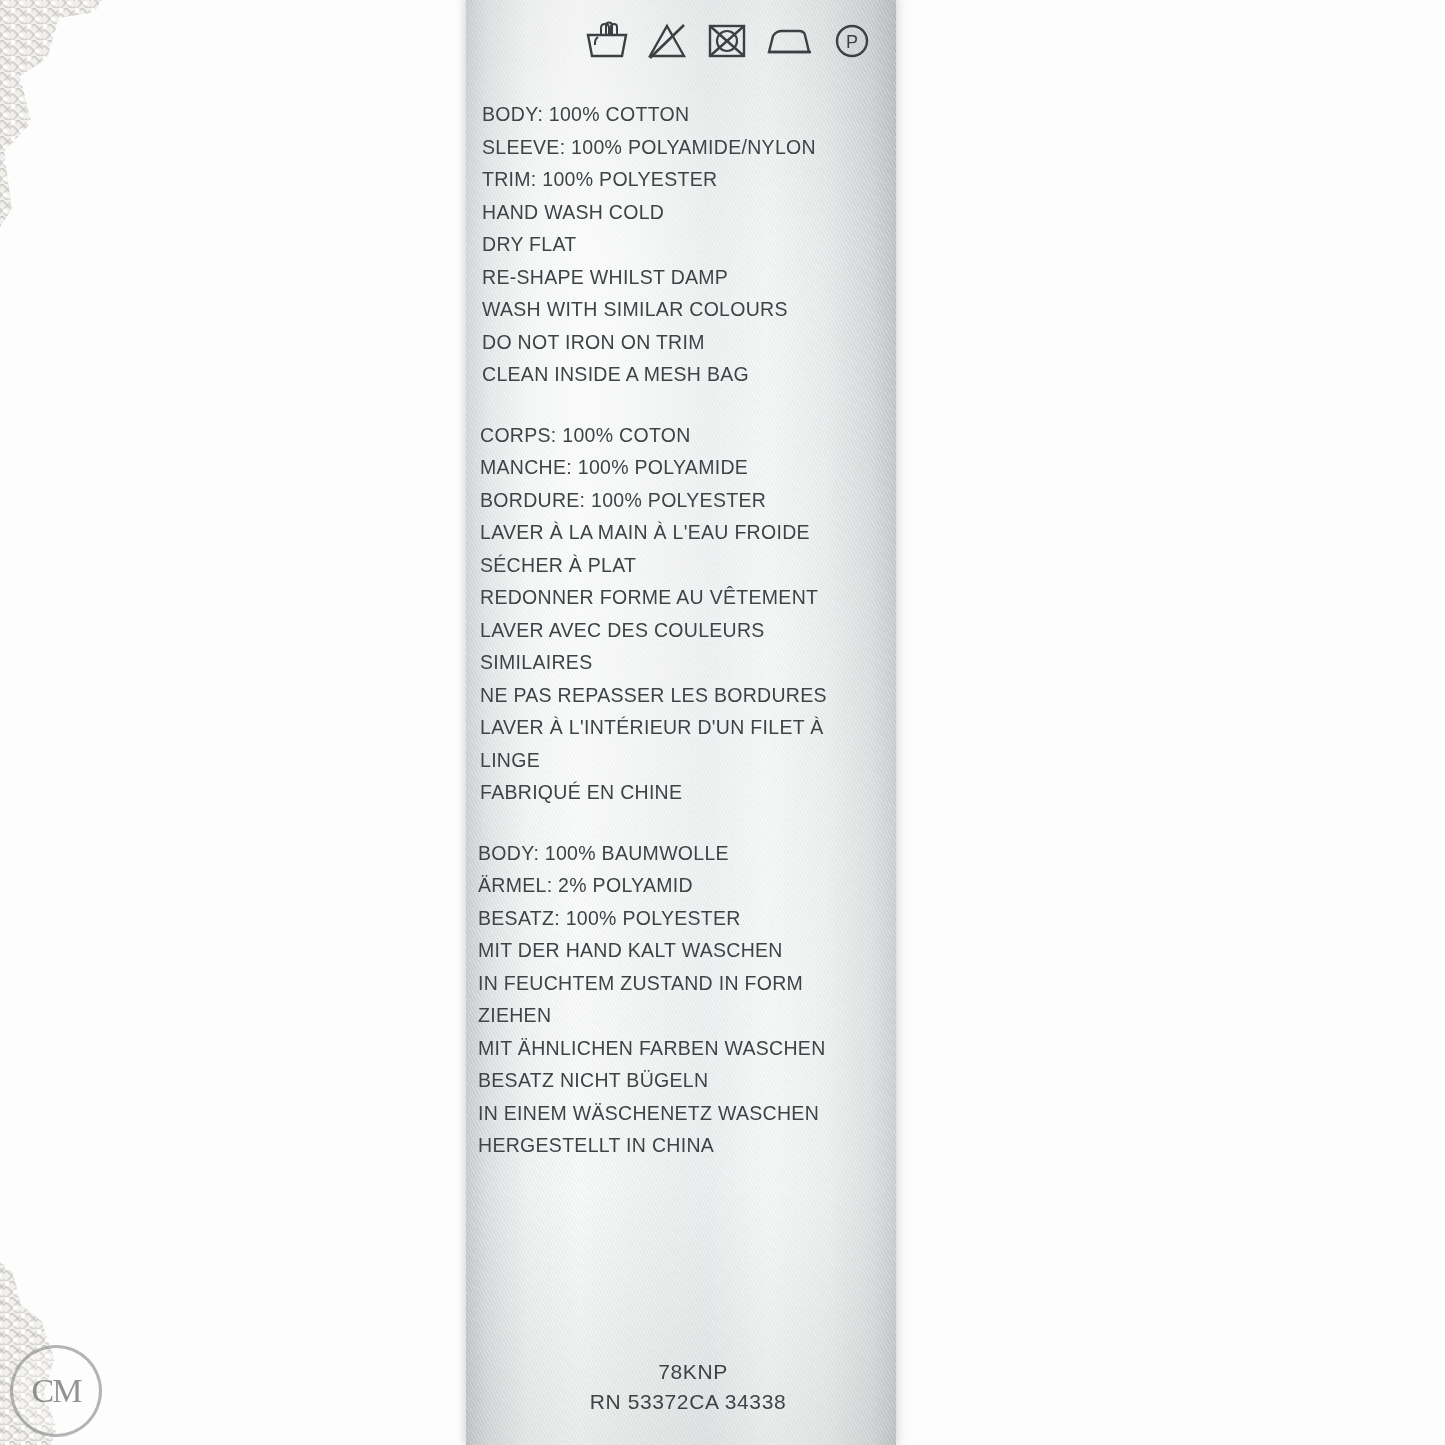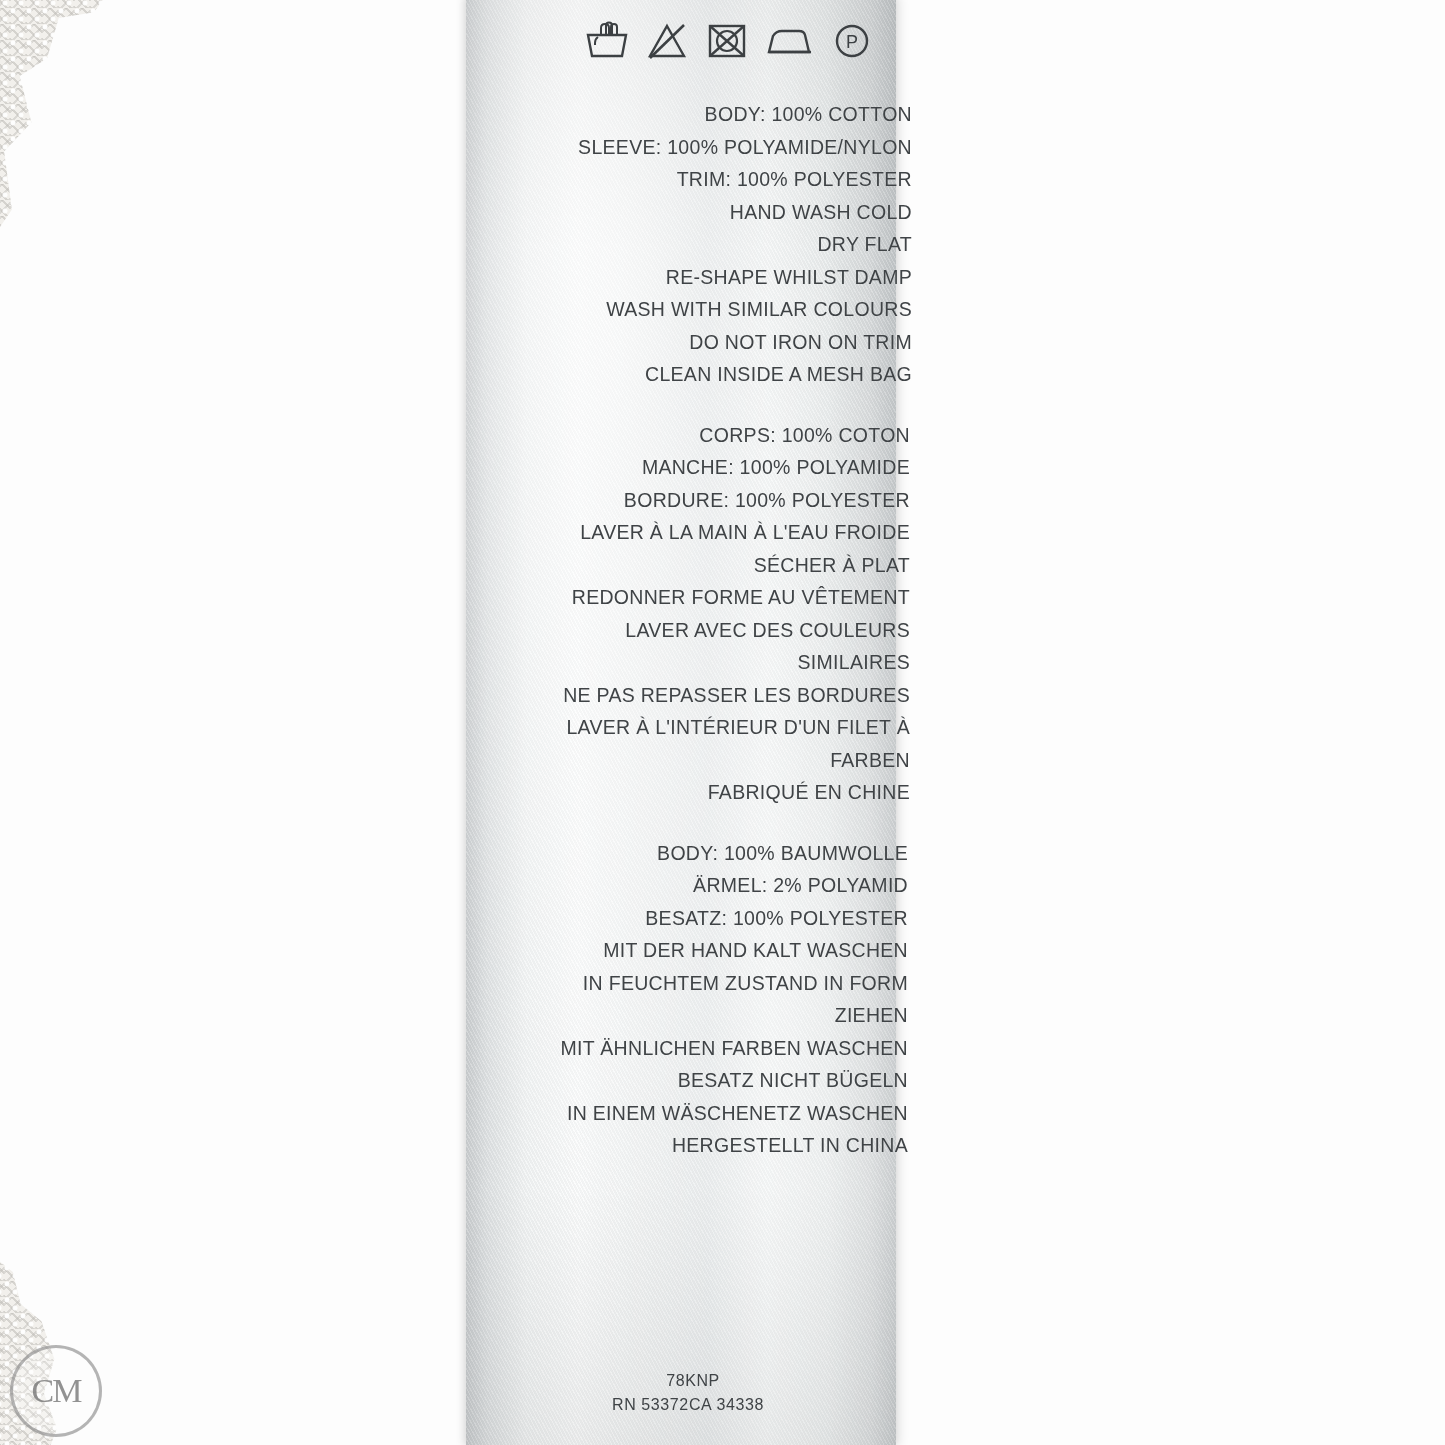--- a/index.html
+++ b/index.html
@@ -116,37 +116,37 @@
     justify-content: center;
     margin-top: 22px;
     margin-left: 96px;
     height: 46px;
   }
   .symbols svg { display: block; }
 
   
   .block {
     width: 100%;
-    text-align: right;
+    text-align: left;
     font-size: 19.5px;
     line-height: 32.5px;
     letter-spacing: 0.3px;
     color: #3f4346;
     text-shadow: 0 0 1px rgba(255,255,255,0.5);
   }
   .block .line { white-space: nowrap; }
   #block-en { margin-top: 34px; padding-left: 32px; }
   #block-fr { margin-top: 28px; padding-left: 28px; }
   #block-de { margin-top: 28px; padding-left: 24px; }
 
   .footer {
     width: 100%;
     margin-top: auto;
     padding-bottom: 32px;
-    font-size: 16px;
+    font-size: 21px;
     color: #3f4346;
   }
   .footer-code {
     text-align: center;
     padding-left: 24px;
     letter-spacing: 0.6px;
     margin-bottom: 6px;
   }
   .footer-row {
     display: flex;
@@ -247,21 +247,21 @@
         <div class="line">CORPS: 100% COTON</div>
         <div class="line">MANCHE: 100% POLYAMIDE</div>
         <div class="line">BORDURE: 100% POLYESTER</div>
         <div class="line">LAVER À LA MAIN À L'EAU FROIDE</div>
         <div class="line">SÉCHER À PLAT</div>
         <div class="line">REDONNER FORME AU VÊTEMENT</div>
         <div class="line">LAVER AVEC DES COULEURS</div>
         <div class="line">SIMILAIRES</div>
         <div class="line">NE PAS REPASSER LES BORDURES</div>
         <div class="line">LAVER À L'INTÉRIEUR D'UN FILET À</div>
-        <div class="line">FARBEN</div>
+        <div class="line">LINGE</div>
         <div class="line">FABRIQUÉ EN CHINE</div>
       </div>
 
       <div id="block-de" class="block">
         <div class="line">BODY: 100% BAUMWOLLE</div>
         <div class="line">ÄRMEL: 2% POLYAMID</div>
         <div class="line">BESATZ: 100% POLYESTER</div>
         <div class="line">MIT DER HAND KALT WASCHEN</div>
         <div class="line">IN FEUCHTEM ZUSTAND IN FORM</div>
         <div class="line">ZIEHEN</div>

